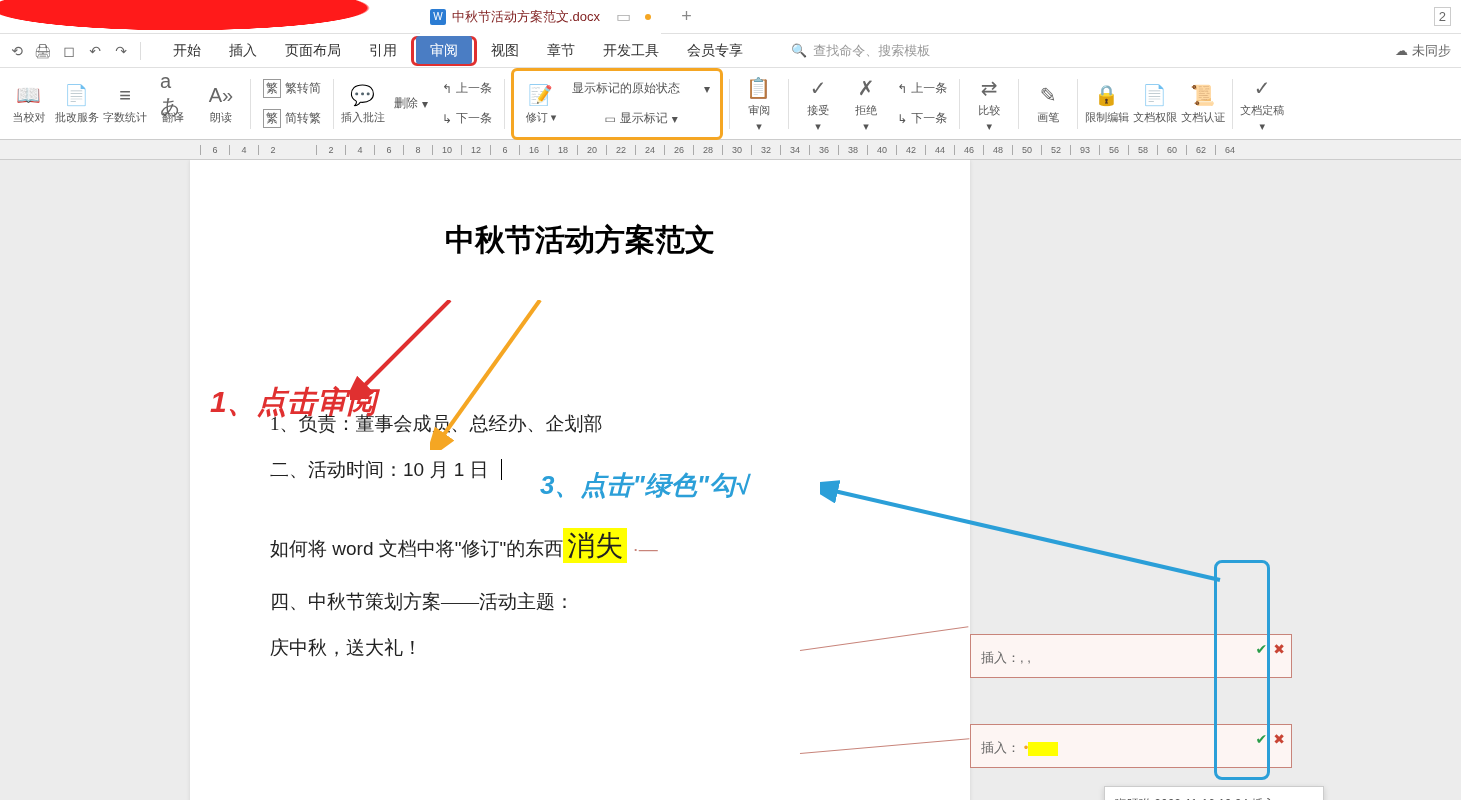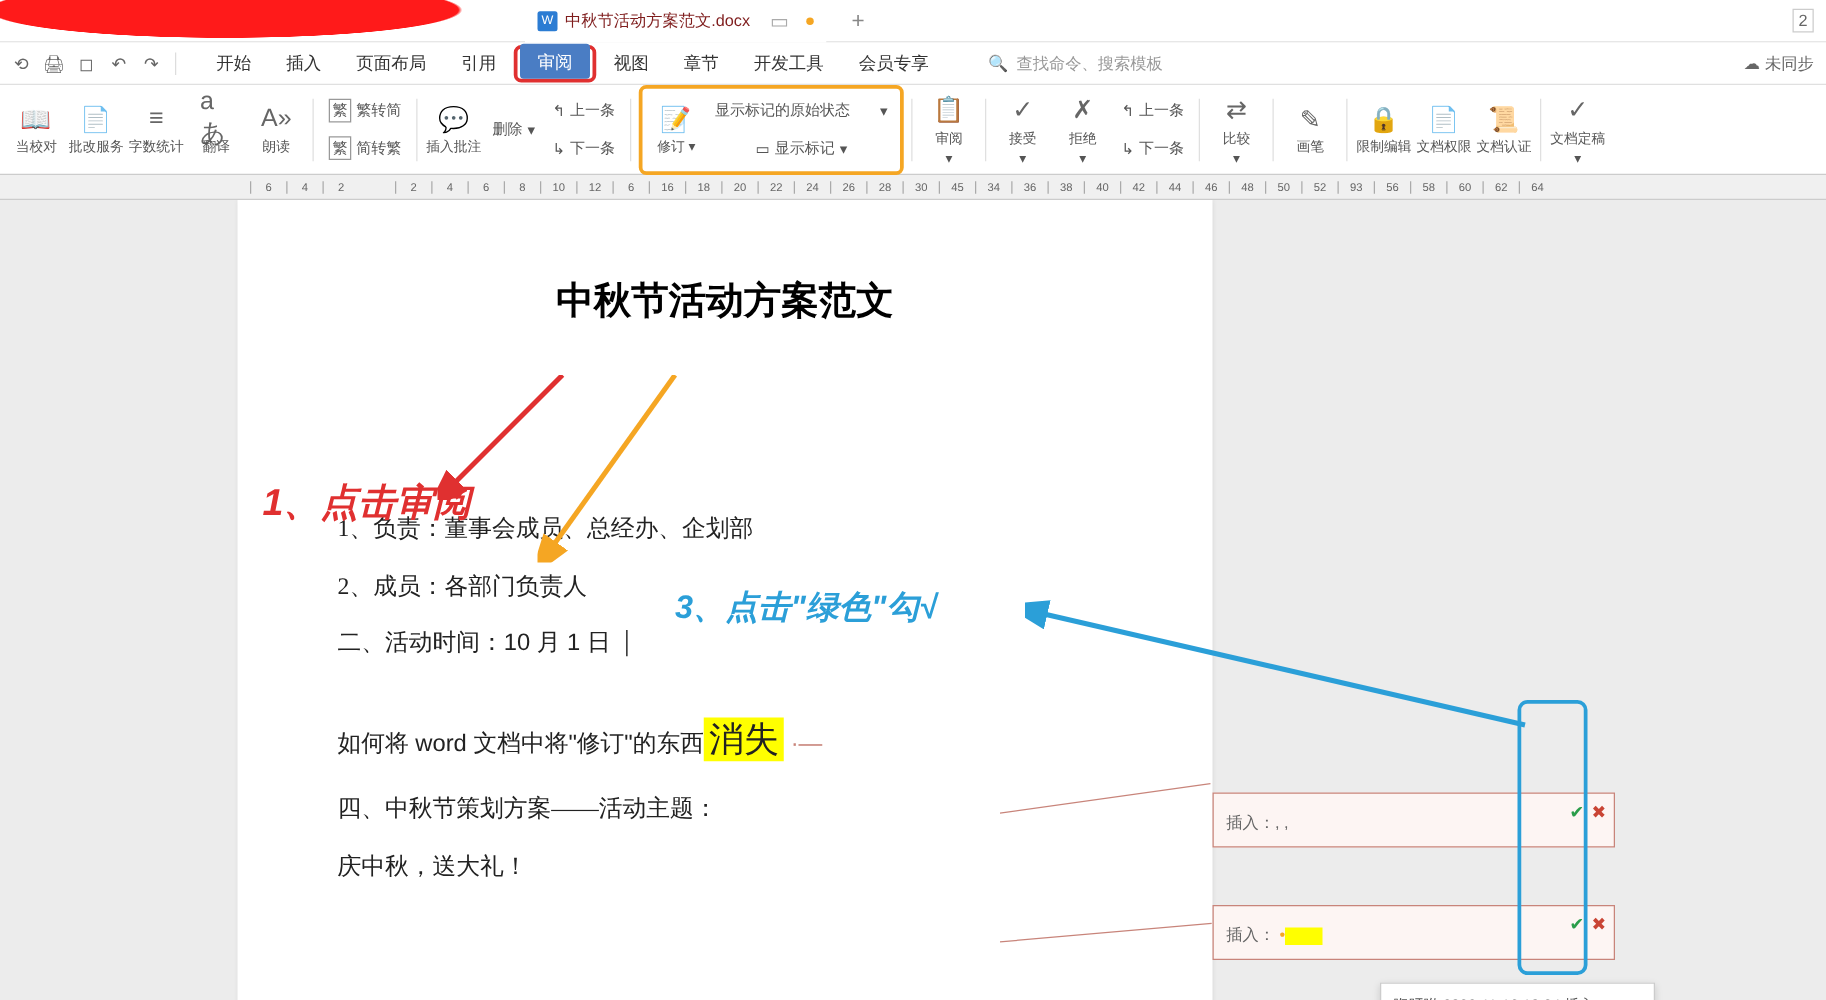--- a/index.html
+++ b/index.html
@@ -210,21 +210,21 @@
     <span>12</span>
     <span>6</span>
     <span>16</span>
     <span>18</span>
     <span>20</span>
     <span>22</span>
     <span>24</span>
     <span>26</span>
     <span>28</span>
     <span>30</span>
-    <span>45</span>
+    <span>32</span>
     <span>34</span>
     <span>36</span>
     <span>38</span>
     <span>40</span>
     <span>42</span>
     <span>44</span>
     <span>46</span>
     <span>48</span>
     <span>50</span>
     <span>52</span>
@@ -234,21 +234,20 @@
     <span>60</span>
     <span>62</span>
     <span>64</span>
   </div>
 
 <div class="canvas">
   <div class="page">
     <h1>中秋节活动方案范文</h1>
     <div style="height:100px"></div>
     <p>1、负责：董事会成员、总经办、企划部</p>
-    <p>2、成员：各部门负责人</p>
     <p><span>二、活动时间：10 月 1 日</span><span style="border-left:1px solid #000;margin-left:12px;padding-left:2px"> </span></p>
     <p style="margin-top:20px"><span>如何将 word 文档中将"修订"的东西</span><span class="hl">消失</span><span style="color:#c8847a"> ·—</span></p>
     <p>四、中秋节策划方案——活动主题：</p>
     <p>庆中秋，送大礼！</p>
 
   </div>
 
   <div class="anno anno1">1、点击审阅</div>
   <div class="anno anno3">3、点击"绿色"勾√</div>
 

